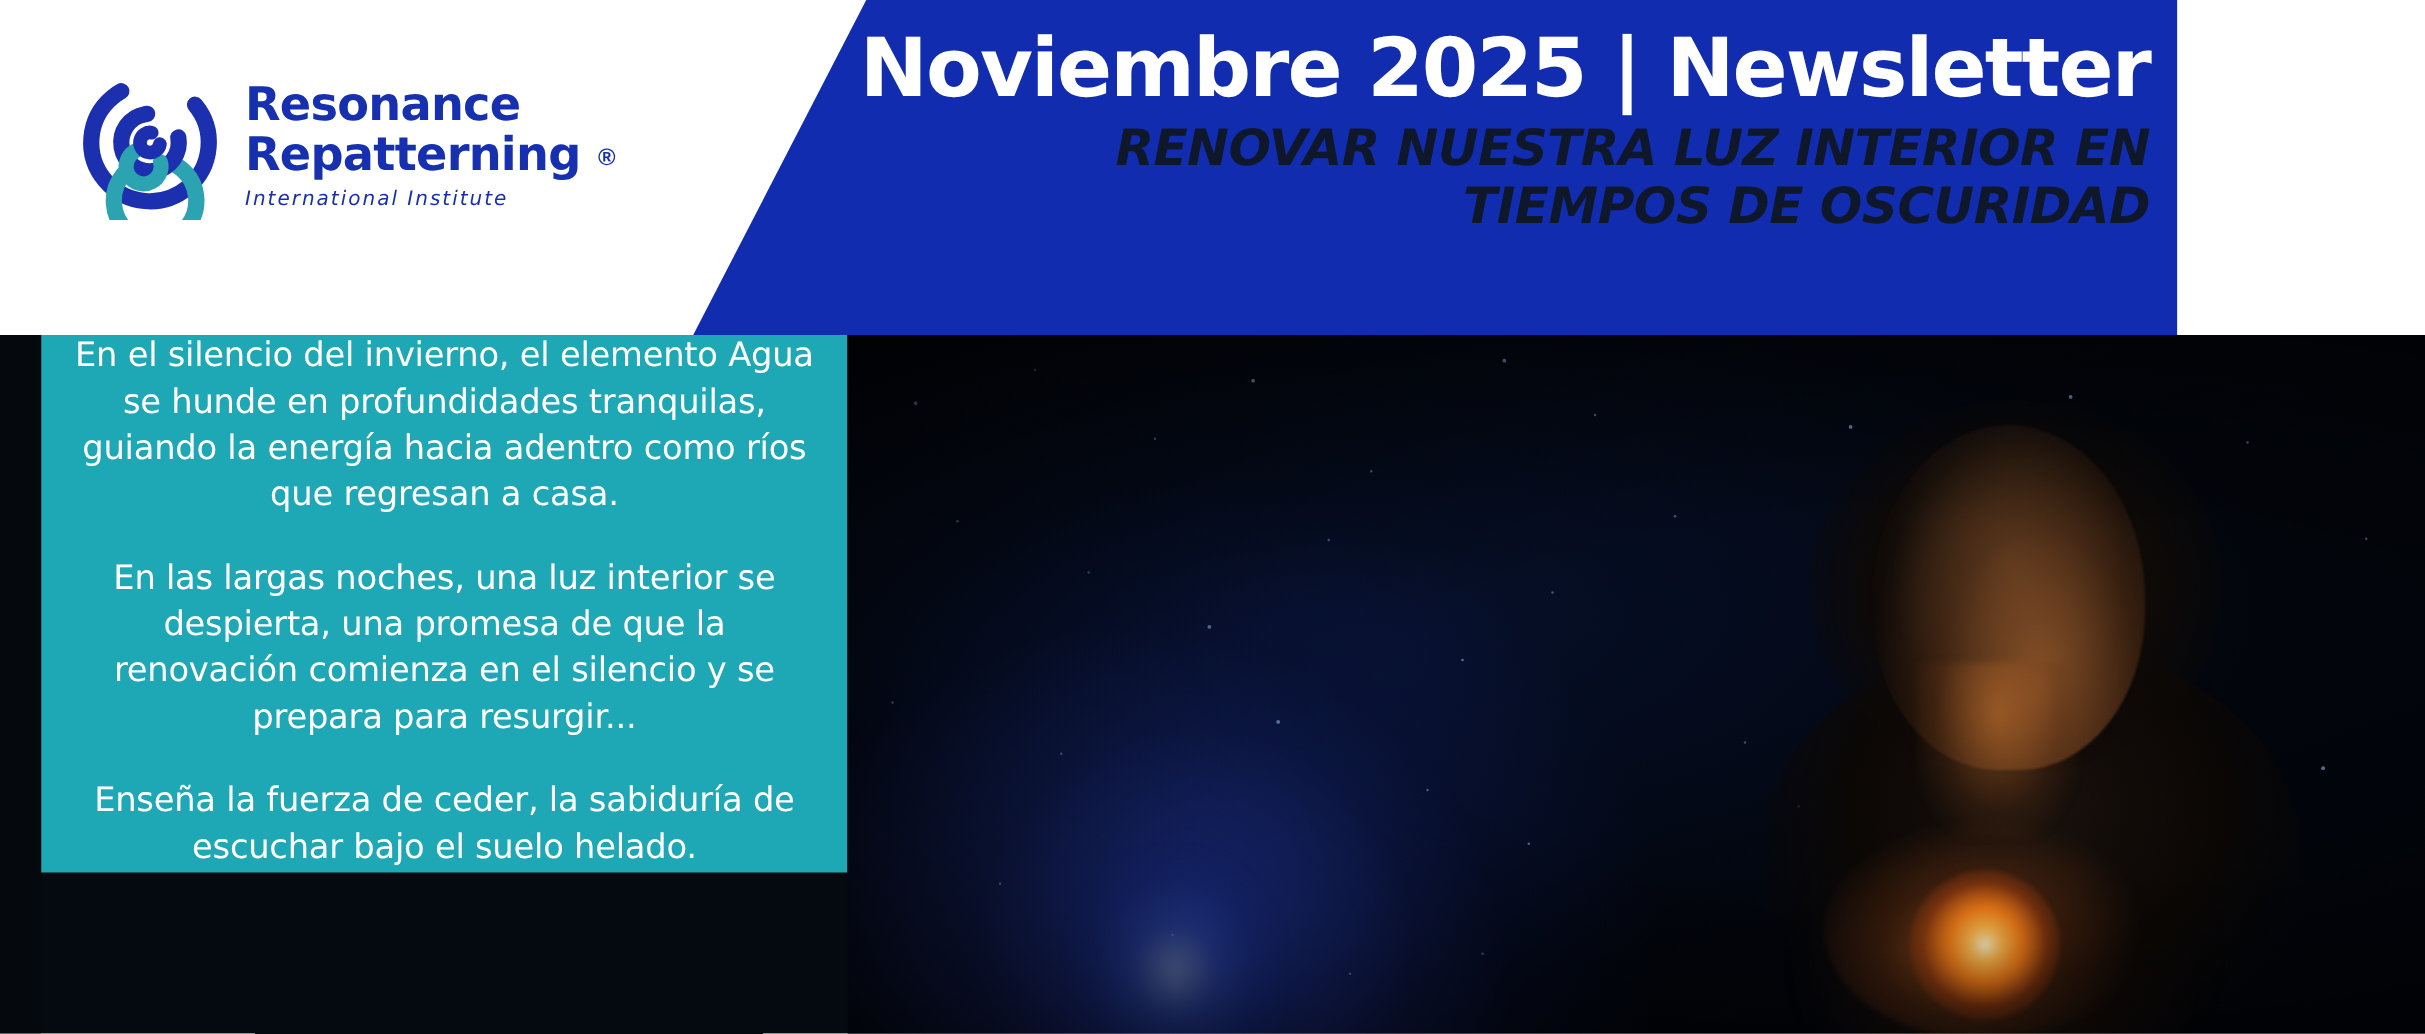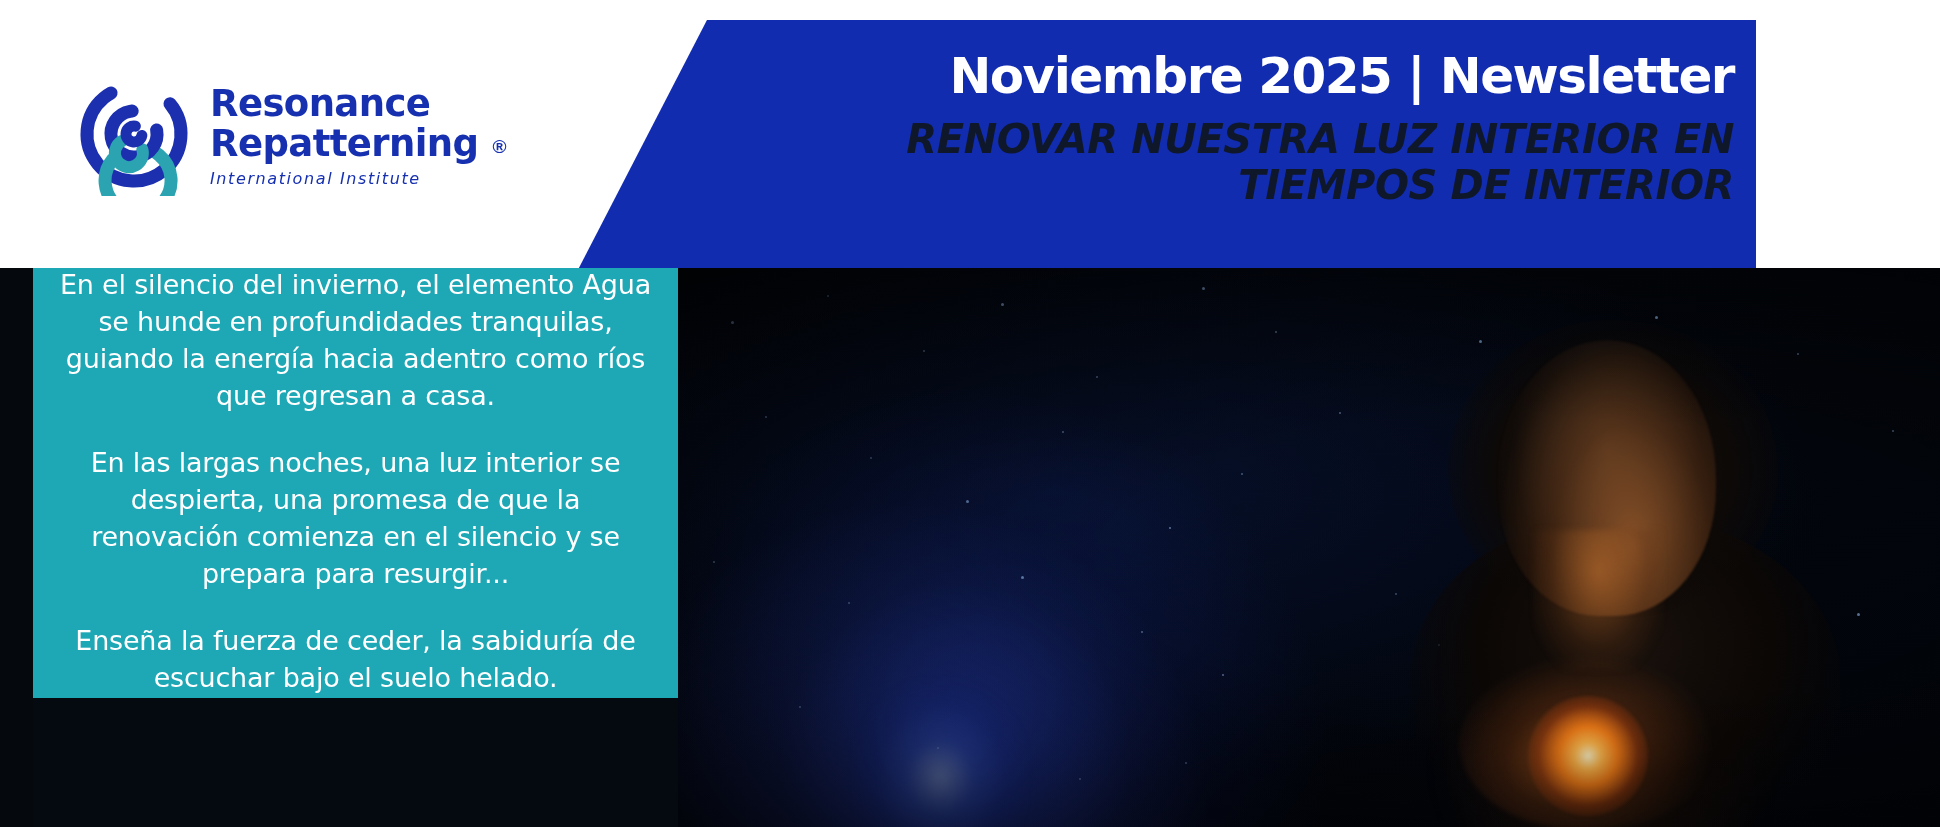--- a/index.html
+++ b/index.html
@@ -11,25 +11,24 @@
     position:relative;
     width:1940px;
     height:827px;
     overflow:hidden;
     background:#ffffff;
   }
 
   
   .header{
     position:absolute;
-    left:16px; top:0;
+    left:2px; top:0;
     width:1740px; height:268px;
     background:#ffffff;
     overflow:hidden;
-    margin-top:20px;
   }
   .header-blue{
     position:absolute;
     right:0; top:0;
     width:1270px; height:268px;
     background:#122CB0;
     clip-path:polygon(17.4% 0%, 100% 0%, 100% 100%, 6.5% 100%);
   }
   .logo-block{
     position:absolute;
@@ -78,21 +77,21 @@
 
   .header-text{
     position:absolute;
     right:22px; top:22px;
     width:1100px;
     text-align:right;
   }
   .hdr-title{
     font-family:"DejaVu Sans","Liberation Sans",sans-serif;
     font-weight:bold;
-    font-size:50px;
+    font-size:65px;
     line-height:68px;
     letter-spacing:-1.5px;
     color:#ffffff;
     white-space:nowrap;
   }
   .hdr-sub{
     margin-top:6px;
     font-family:"DejaVu Sans","Liberation Sans",sans-serif;
     font-weight:bold;
     font-size:40px;
@@ -255,21 +254,21 @@
         <div class="logo-line">Repatterning</div>
         <span class="logo-reg">®</span>
         <div class="logo-sub">International Institute</div>
       </div>
     </div>
 
     <div class="header-text">
       <div class="hdr-title">Noviembre 2025 | Newsletter</div>
       <div class="hdr-sub">
         <div>RENOVAR NUESTRA LUZ INTERIOR EN</div>
-        <div>TIEMPOS DE INTERIOR</div>
+        <div>TIEMPOS DE OSCURIDAD</div>
       </div>
     </div>
   </div>
 
   <div class="body-area">
 
     <div class="left-gutter"></div>
 
     <div class="teal-panel">
       <div class="teal-copy">

